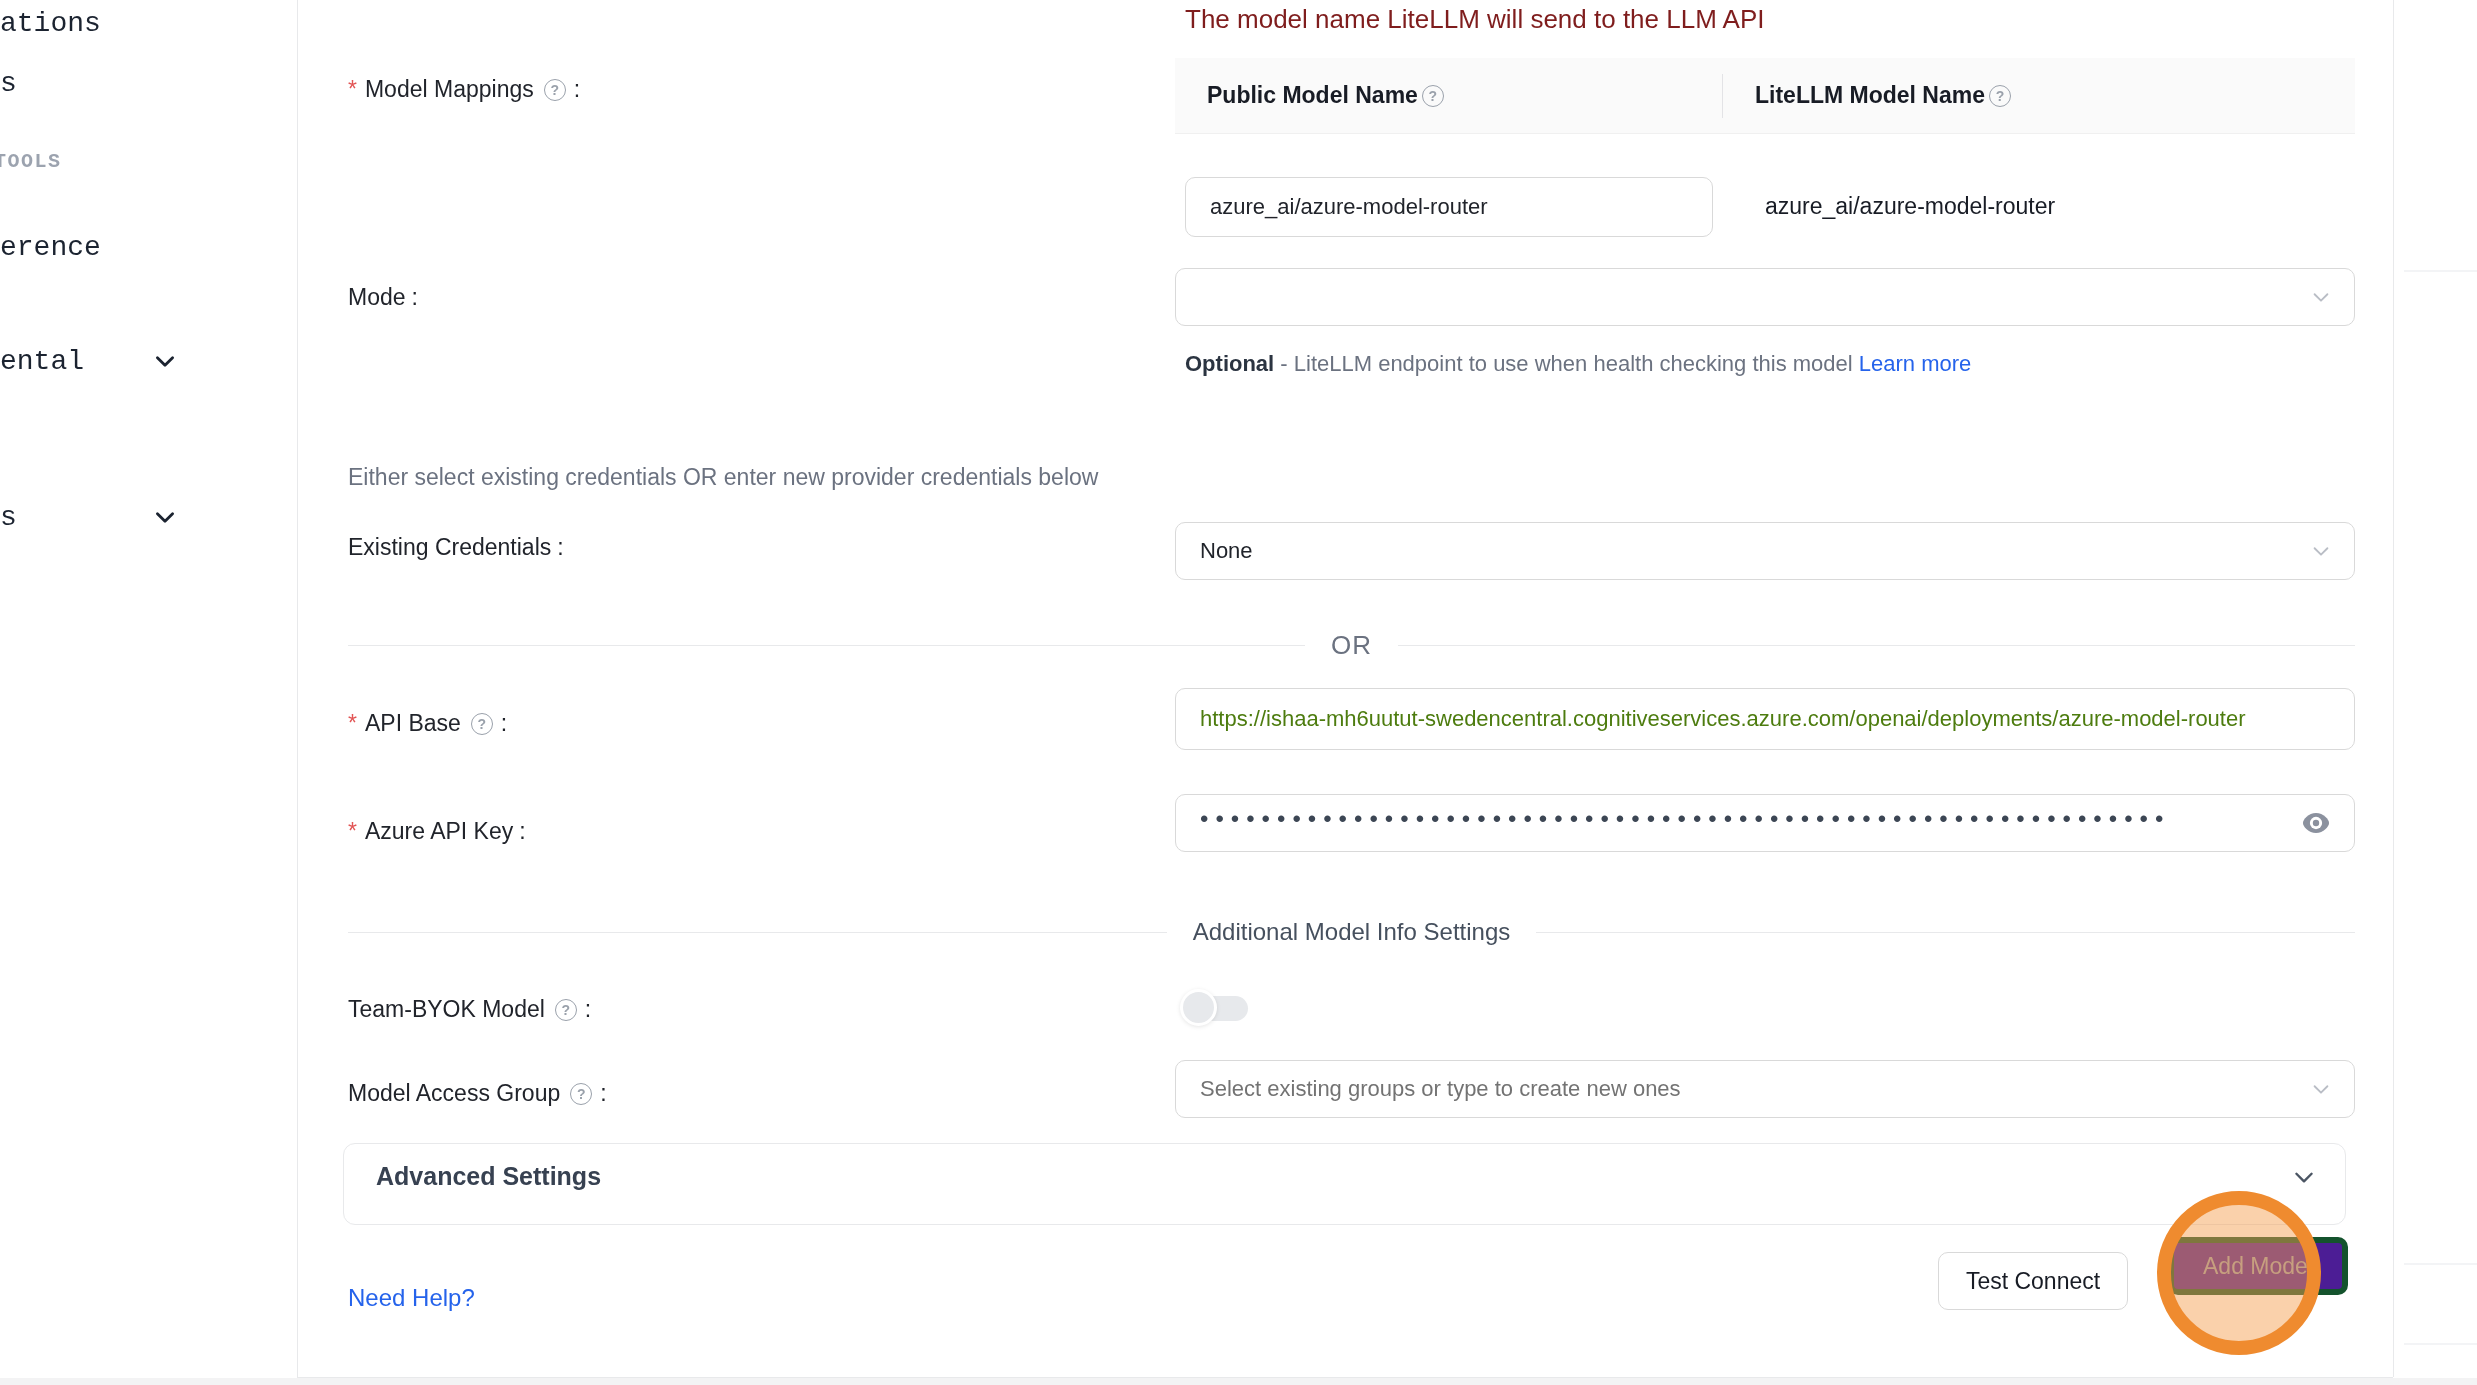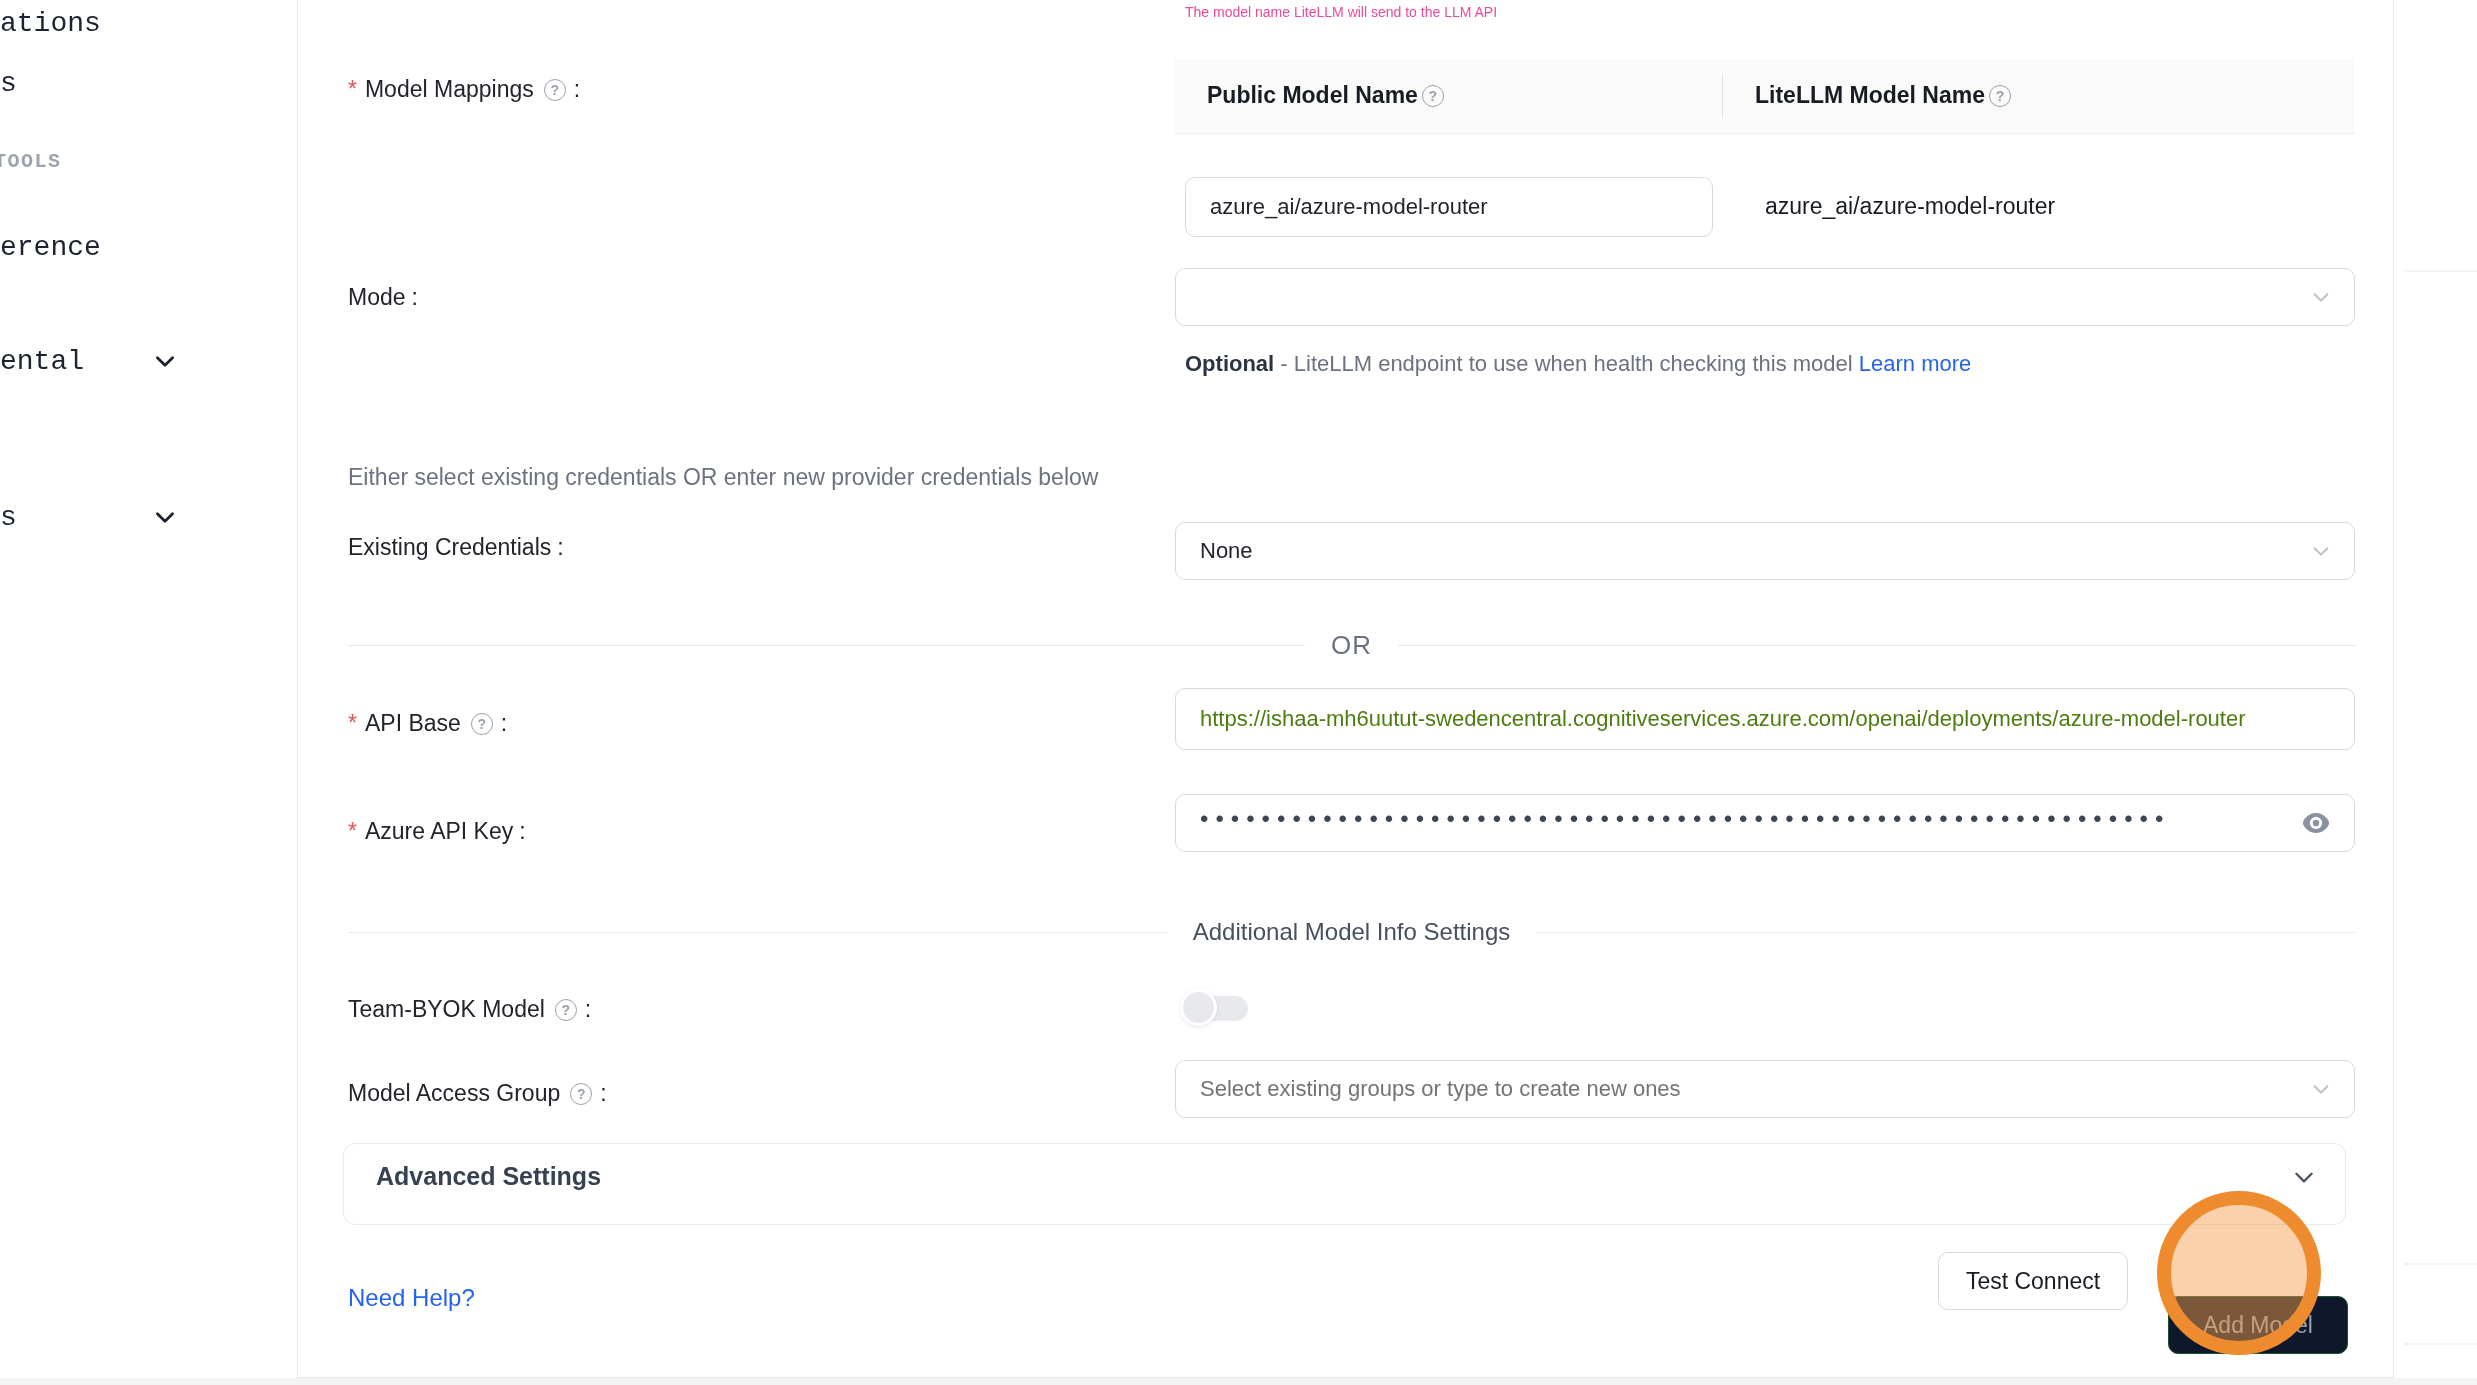--- a/index.html
+++ b/index.html
@@ -22,21 +22,21 @@
   .below-strip { left:0; top:1378px; width:2477px; height:7px; background:#f3f3f4; }
   .bg-faint { background:#f3f4f6; height:2px; left:2404px; width:73px; }
 
   
   .label { font-size:23px; color:#21242b; display:flex; align-items:center; gap:6px; white-space:nowrap; }
   .req { color:#e25555; font-size:23px; margin-right:2px; }
   .qicon { width:22px; height:22px; border:1.6px solid #9aa1ab; border-radius:50%;
            display:inline-flex; align-items:center; justify-content:center;
            font-size:14px; color:#9aa1ab; font-weight:600; margin:0 2px 0 4px; }
   .colon { color:#21242b; }
-  .gray-text { color:#ec4899; font-size:14px; }
+  .gray-text { color:#7f1d1d; font-size:26px; }
 
   .select-box, .input-box {
     background:#fff; border:1px solid #d9d9d9; border-radius:10px;
     display:flex; align-items:center; font-size:22px; color:#21242b;
     padding:0 24px; overflow:hidden; white-space:nowrap;
   }
   .sel-arrow { position:absolute; right:22px; top:50%; transform:translateY(-50%); }
 
   
   .mm-table { left:1175px; top:58px; width:1180px; }
@@ -67,21 +67,21 @@
                   background:#e7e9ec; border:3px solid #fff; box-shadow:0 1px 4px rgba(0,0,0,0.10); }
 
   .placeholder { color:#737373; }
 
   .adv-panel { left:343px; top:1143px; width:2003px; height:82px; border:1px solid #e8e9eb; border-radius:12px;
                background:#fff; display:flex; align-items:center; justify-content:space-between; padding:0 28px 15px 32px; }
   .adv-title { font-size:25px; font-weight:700; color:#374151; }
 
   .btn { display:flex; align-items:center; justify-content:center; border-radius:10px; font-size:23px; cursor:pointer; }
   .btn-test { left:1938px; top:1252px; width:190px; height:58px; background:#fff; border:1px solid #d9d9d9; color:#181c25; }
-  .btn-add { left:2168px; top:1296px; width:180px; height:58px; background:#0f172a; border:1px solid #14532d; color:#9da0ab; }
+  .btn-add { left:2168px; top:1237px; width:180px; height:58px; background:#4c1d95; border:6px solid #14532d; color:#9da0ab; }
 
   .highlight-circle { left:2157px; top:1191px; width:164px; height:164px; border-radius:50%;
                       border:14px solid #ef8b2f; background:rgba(245,158,80,0.48); z-index:50; pointer-events:none; }
 </style>
 </head>
 <body>
 
 <div class="abs sidebar">
   <div class="side-item" style="top:8px;">ations</div>
   <div class="side-item" style="top:68px;">s</div>

